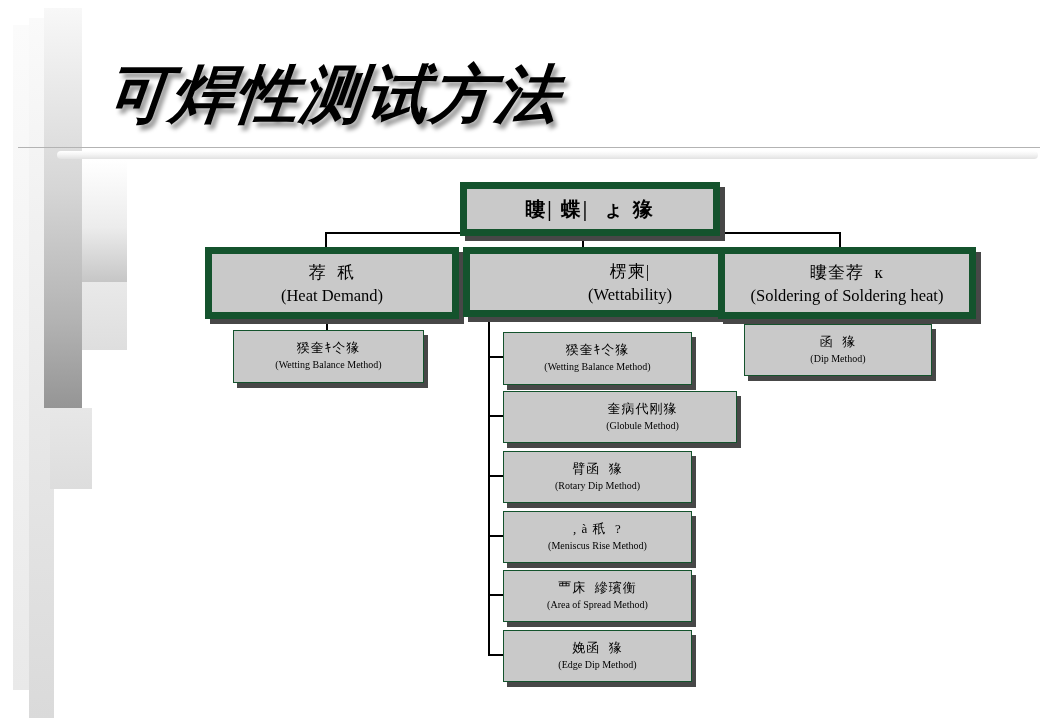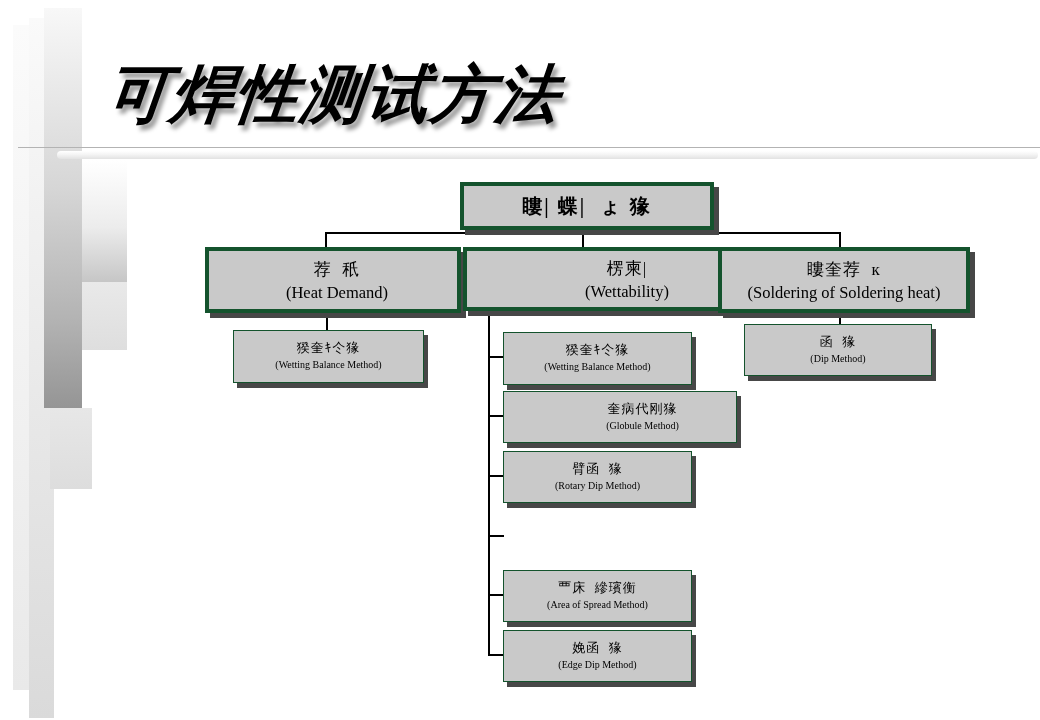--- a/index.html
+++ b/index.html
@@ -17,32 +17,32 @@
 
   
   #title{position:absolute;left:106px;top:52px;font-size:63px;font-weight:bold;font-style:italic;
          color:#000;letter-spacing:2px;white-space:pre;transform:skewX(-6deg);
          text-shadow:4px 5px 4px rgba(0,0,0,0.40);}
   #title-rule{position:absolute;left:18px;top:147px;width:1022px;height:1px;background:#b3b3b3;}
   #title-ridge{position:absolute;left:57px;top:151px;width:981px;height:8px;border-radius:4px;
          background:linear-gradient(180deg,#ffffff 0%,#f4f4f4 45%,#e2e2e2 100%);}
 
   
-  .node{position:absolute;background:#c9c9c9;border:4px solid #14532d;
+  .node{position:absolute;background:#c9c9c9;border:7px solid #14532d;
         box-shadow:5px 5px 0 #474747;display:flex;flex-direction:column;
         align-items:center;justify-content:center;text-align:center;color:#000;}
   .node .zh{white-space:pre;}
   .node .en{white-space:pre;}
 
   #box-root{left:460px;top:182px;width:246px;height:40px;}
   #box-root .zh{font-size:20px;font-weight:bold;letter-spacing:2px;}
 
   .lvl2 .zh{font-size:17px;line-height:24px;letter-spacing:1px;}
   .lvl2 .en{font-size:16.5px;line-height:21px;}
-  #box-b0{left:205px;top:247px;width:240px;height:58px;padding-left:8px;}
+  #box-b0{left:205px;top:247px;width:240px;height:58px;}
   #box-b1{left:463px;top:247px;width:238px;height:56px;padding-left:41px;}
   #box-b2{left:718px;top:247px;width:244px;height:58px;}
 
   .lvl3{border-width:1px;box-shadow:4px 5px 0 #474747;}
   .lvl3 .zh{font-size:13px;line-height:17px;letter-spacing:1px;}
   .lvl3 .en{font-size:10px;line-height:18px;}
   #sub-b0c0{left:233px;top:330px;width:189px;height:51px;}
   #sub-b1c0{left:503px;top:332px;width:187px;height:51px;}
   #sub-b1c1{left:503px;top:391px;width:187px;height:50px;padding-left:45px;}
   #sub-b1c2{left:503px;top:451px;width:187px;height:50px;}
@@ -126,20 +126,24 @@
     <span class="en">(Wetting Balance Method)</span>
   </div>
   <div class="node lvl3" id="sub-b1c1">
     <span class="zh">奎病代刚猭</span>
     <span class="en">(Globule Method)</span>
   </div>
   <div class="node lvl3" id="sub-b1c2">
     <span class="zh">臂函  猭</span>
     <span class="en">(Rotary Dip Method)</span>
   </div>
+  <div class="node lvl3" id="sub-b1c3">
+    <span class="zh">, à 秖  ?</span>
+    <span class="en">(Meniscus Rise Method)</span>
+  </div>
   <div class="node lvl3" id="sub-b1c4">
     <span class="zh">覀床  縿璸衡</span>
     <span class="en">(Area of Spread Method)</span>
   </div>
   <div class="node lvl3" id="sub-b1c5">
     <span class="zh">娩函  猭</span>
     <span class="en">(Edge Dip Method)</span>
   </div>
 
   <div class="node lvl3" id="sub-b2c0">

